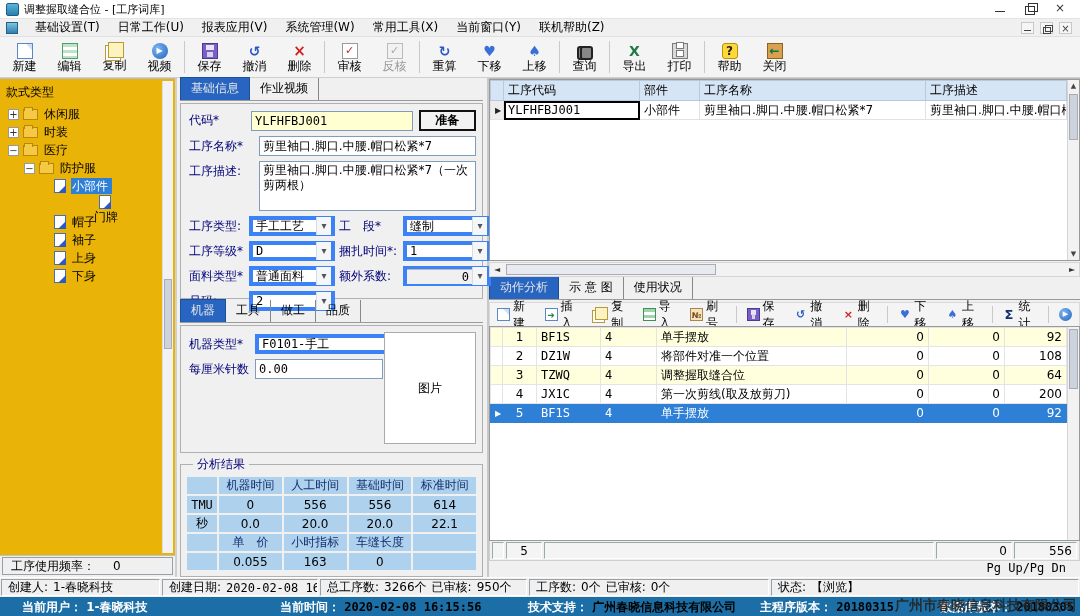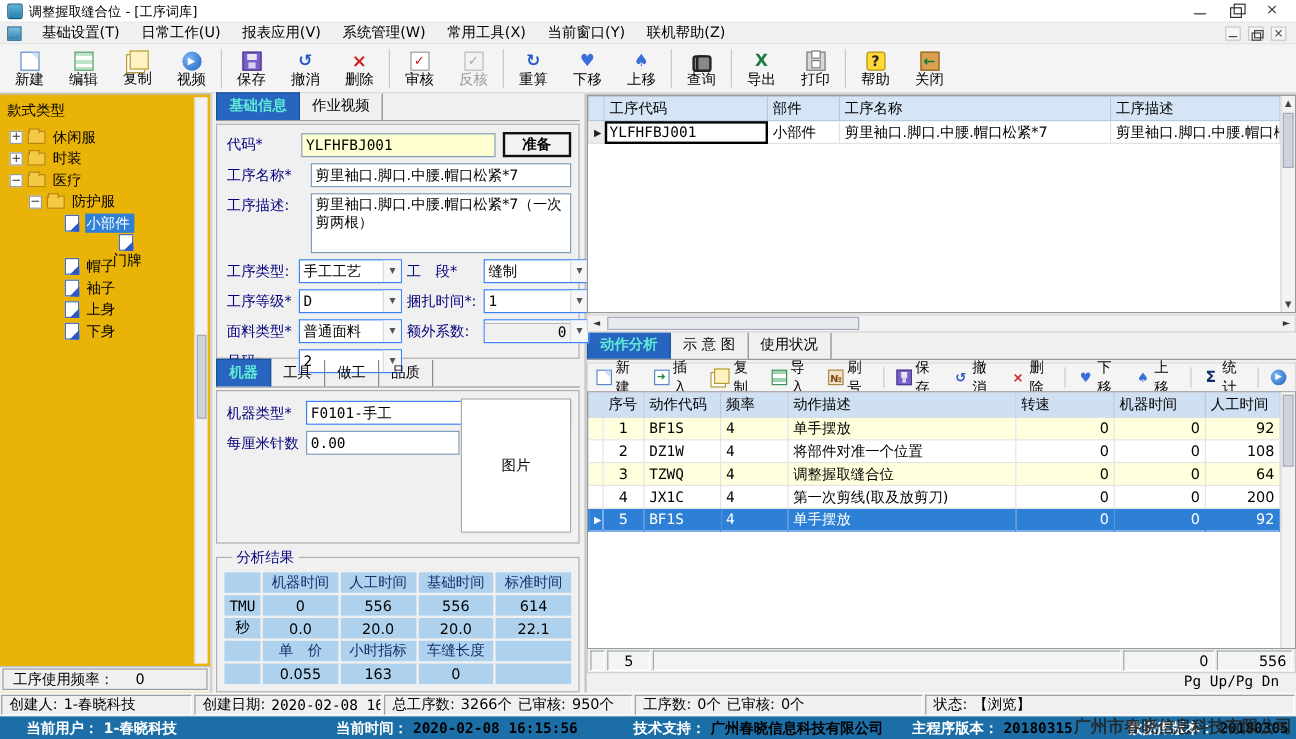--- a/index.html
+++ b/index.html
@@ -73,29 +73,29 @@
   .leaf-ico::after{content:""; position:absolute; right:-1px; bottom:-1px; border:4px solid #2a58c8; border-left-color:transparent; border-top-color:transparent;}
   .lscroll { position:absolute; top:2px; right:2px; bottom:24px; width:11px; background:#f2f2f2; border-left:1px solid #ddd;}
   .lscroll .thumb { position:absolute; left:1px; right:1px; top:42%; height:70px; background:#cdd3da; border:1px solid #aab;}
   .freqbar { position:absolute; left:0; right:0; bottom:0; height:22px; background:#f0f0f0; border-top:1px solid #c0c0c0; padding:1px 2px;}
   .freqbox { height:18px; border:1px solid #9aa0a8; display:flex; align-items:center; padding:0 8px; gap:18px; background:#f0f0f0;}
 
   
   .mid { width:312px; border-right:2px solid #c8c8c8; padding:2px 4px 0 3px; background:#f0f0f0; position:relative;}
   .tabs { display:flex; height:21px; align-items:flex-end; border-bottom:1px solid #9a9a9a; margin-bottom:2px;}
   .tab { padding:2px 10px 3px; border-right:1px solid #888; cursor:default;}
-  .tab.active { background:#2765c0; color:#5eead4; font-weight:bold; border:1px solid #1c4f9c; border-bottom:none;}
+  .tab.active { background:#2765c0; color:#e5e5e5; font-weight:normal; border:1px solid #1c4f9c; border-bottom:none;}
   .groupbox { border:1px solid #b0b0b0; background:#f0f0f0; padding:6px 6px 4px 8px;}
   .frow { display:flex; align-items:center; margin-bottom:5px;}
   .flabel { flex:none; color:#00007a;}
   .tin { border:1px solid #7f9db9; background:#fff; height:20px; display:flex; align-items:center; padding:0 3px; overflow:hidden; white-space:nowrap;}
   .tin.yellow { background:#ffffd2; }
   .tarea { border:1px solid #7f9db9; background:#fff; height:50px; padding:1px 3px; line-height:15px; overflow:hidden;}
   .btn-prep { margin-left:6px; width:70px; height:21px; border:2px solid #111; background:#f2f2f2; font-weight:bold; text-align:center; line-height:17px;}
-  .dd { border:1px solid #3b82f6; background:#fff; height:20px; display:flex; align-items:center;}
+  .dd { border:4px solid #3b82f6; background:#fff; height:20px; display:flex; align-items:center;}
   .dd .txt { flex:1; padding:0 3px; overflow:hidden; white-space:nowrap;}
   .dd .txt.right { text-align:right; }
   .dd .arr { width:15px; flex:none; text-align:center; color:#555; font-size:10px; border-left:1px solid #d5dde6; background:#f4f6f8; line-height:18px;}
   .grid2 { display:grid; grid-template-columns:56px 86px 60px 88px; column-gap:4px; row-gap:5px; align-items:center;}
   .machinebox { border:1px solid #b0b0b0; background:#f0f0f0; padding:8px 6px 6px 8px; height:128px; position:relative; margin-bottom:3px;}
   .picbox { position:absolute; right:6px; top:6px; width:92px; height:112px; background:#fff; border:1px solid #aaa; display:flex; align-items:center; justify-content:center;}
   fieldset.analysis { border:1px solid #b0b0b0; padding:2px 4px 4px; margin-top:2px;}
   fieldset.analysis legend { color:#00007a; padding:0 4px; margin-left:8px;}
   .antable { border-collapse:separate; border-spacing:2px; background:#f0f0f0; width:100%;}
   .antable td { background:#aed2ee; height:17px; text-align:center; padding:0 2px;}
@@ -575,30 +575,20 @@
                 <col style="width:12px">
                 <col style="width:34px">
                 <col style="width:64px">
                 <col style="width:56px">
                 <col style="width:190px">
                 <col style="width:82px">
                 <col style="width:76px">
                 <col>
               </colgroup>
             <tbody>
-                <tr>
-              <th class="gutcol"></th>
-              <th class="ctr">序号</th>
-              <th>动作代码</th>
-              <th>频率</th>
-              <th>动作描述</th>
-              <th class="num">转速</th>
-              <th class="num">机器时间</th>
-              <th class="num">人工时间</th>
-            </tr>
             <tr class="odd">
               <td class="gutcol"></td>
               <td class="ctr">1</td>
               <td class="mono">BF1S</td>
               <td class="mono">4</td>
               <td>单手摆放</td>
               <td class="num">0</td>
               <td class="num">0</td>
               <td class="num">92</td>
             </tr>

